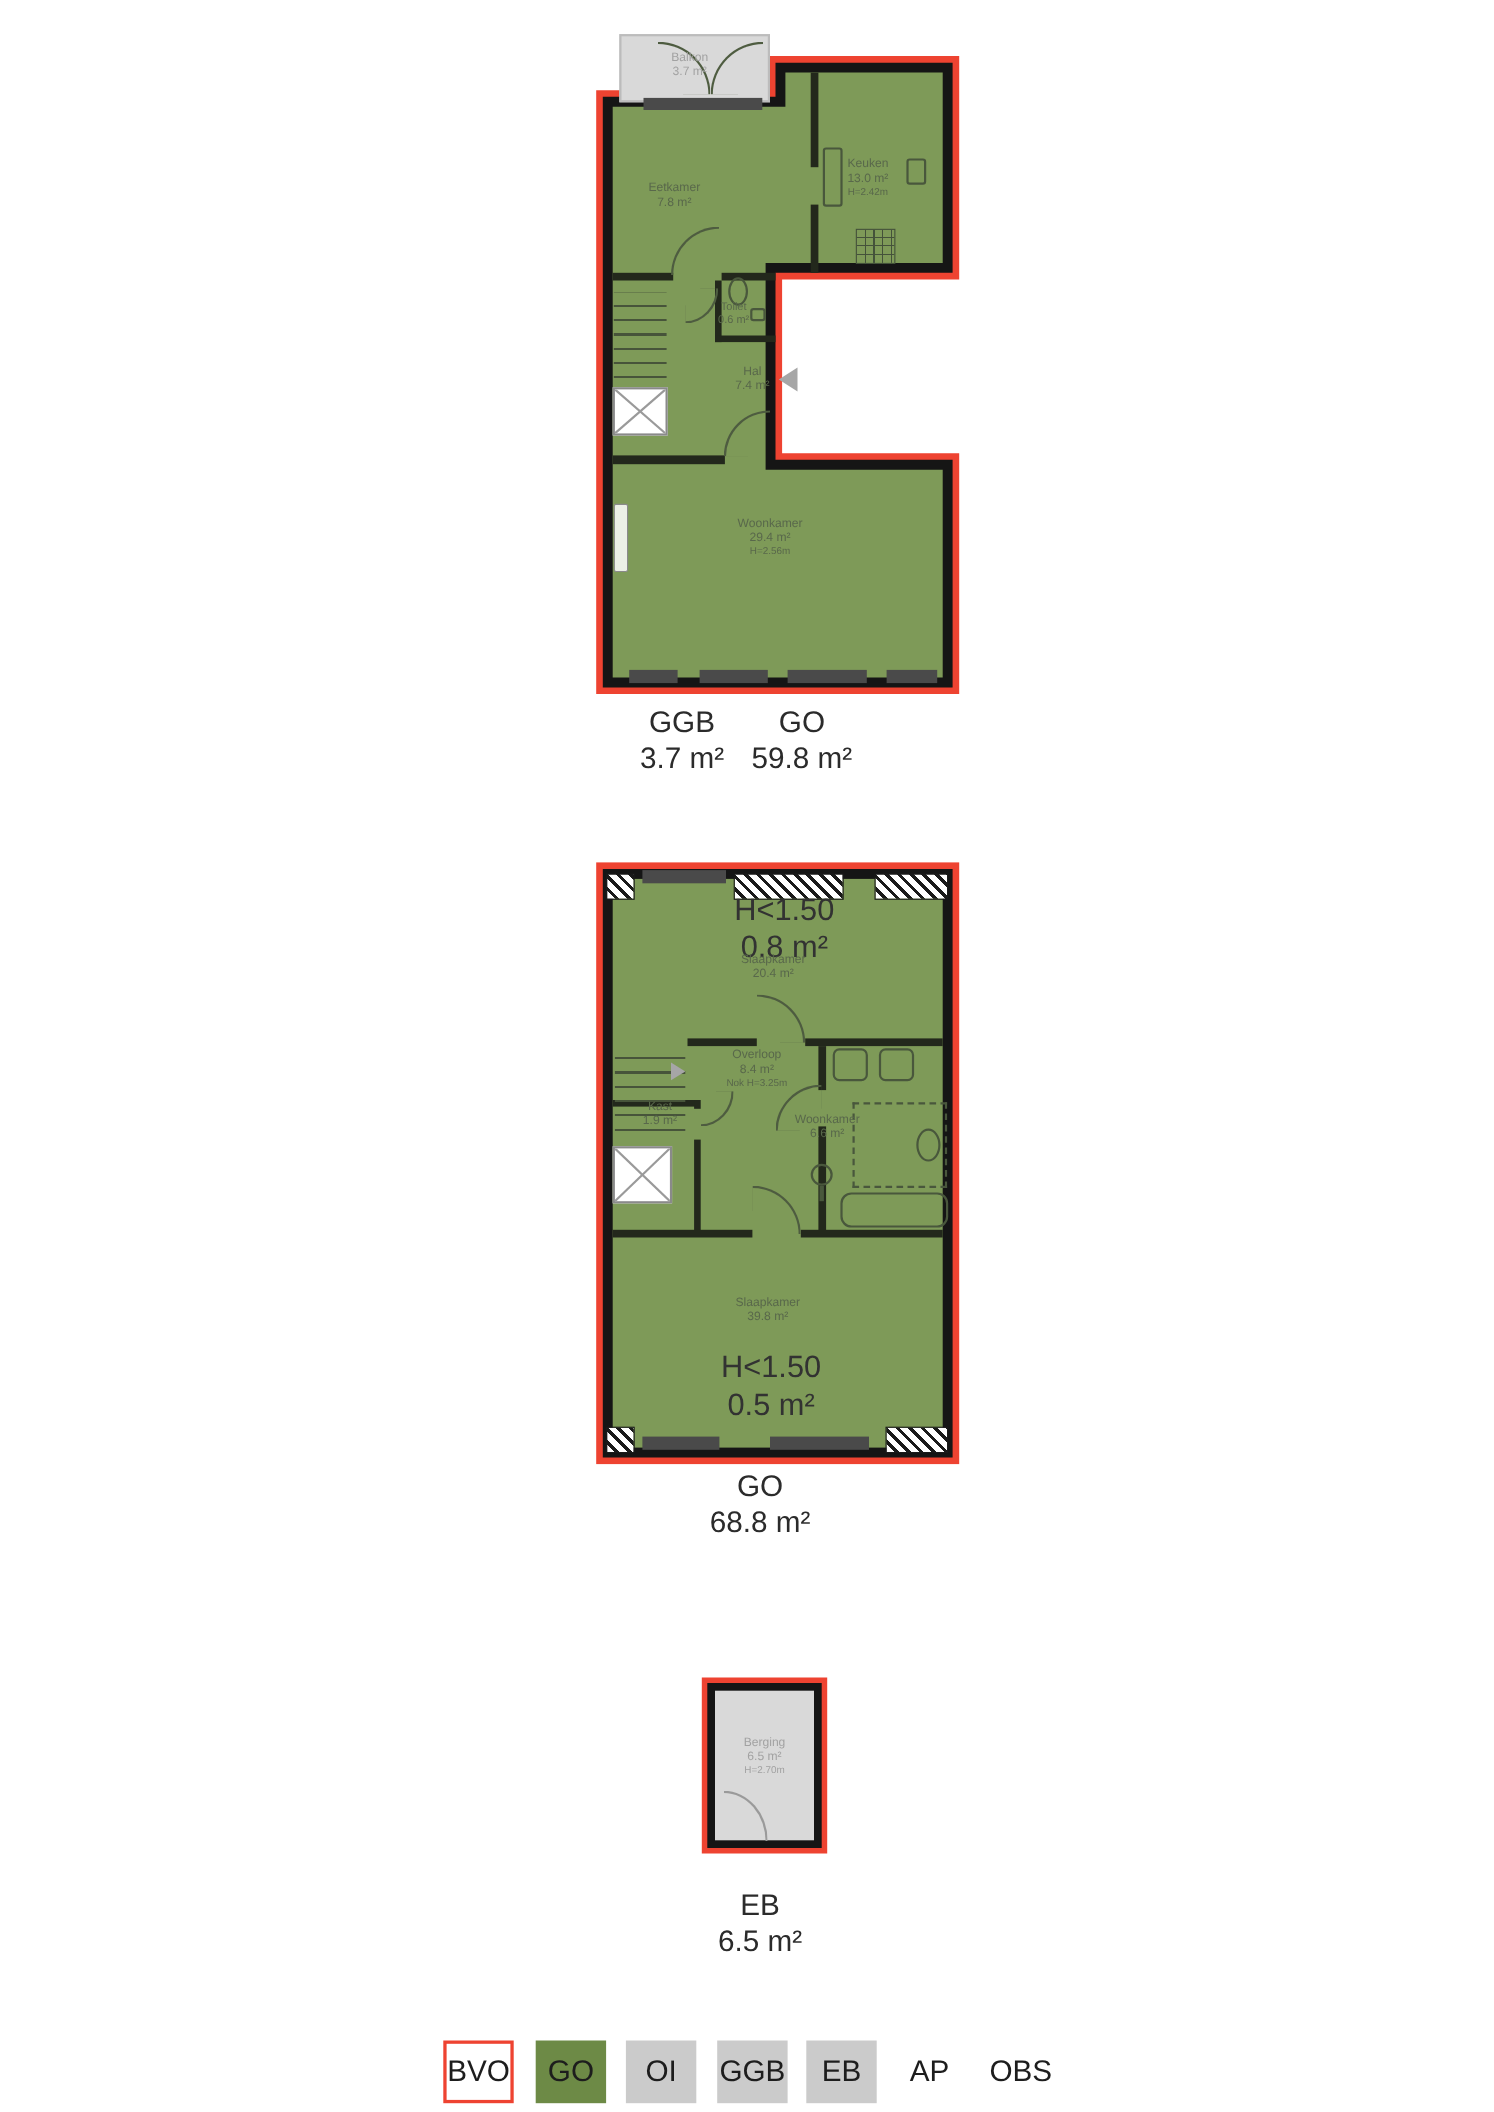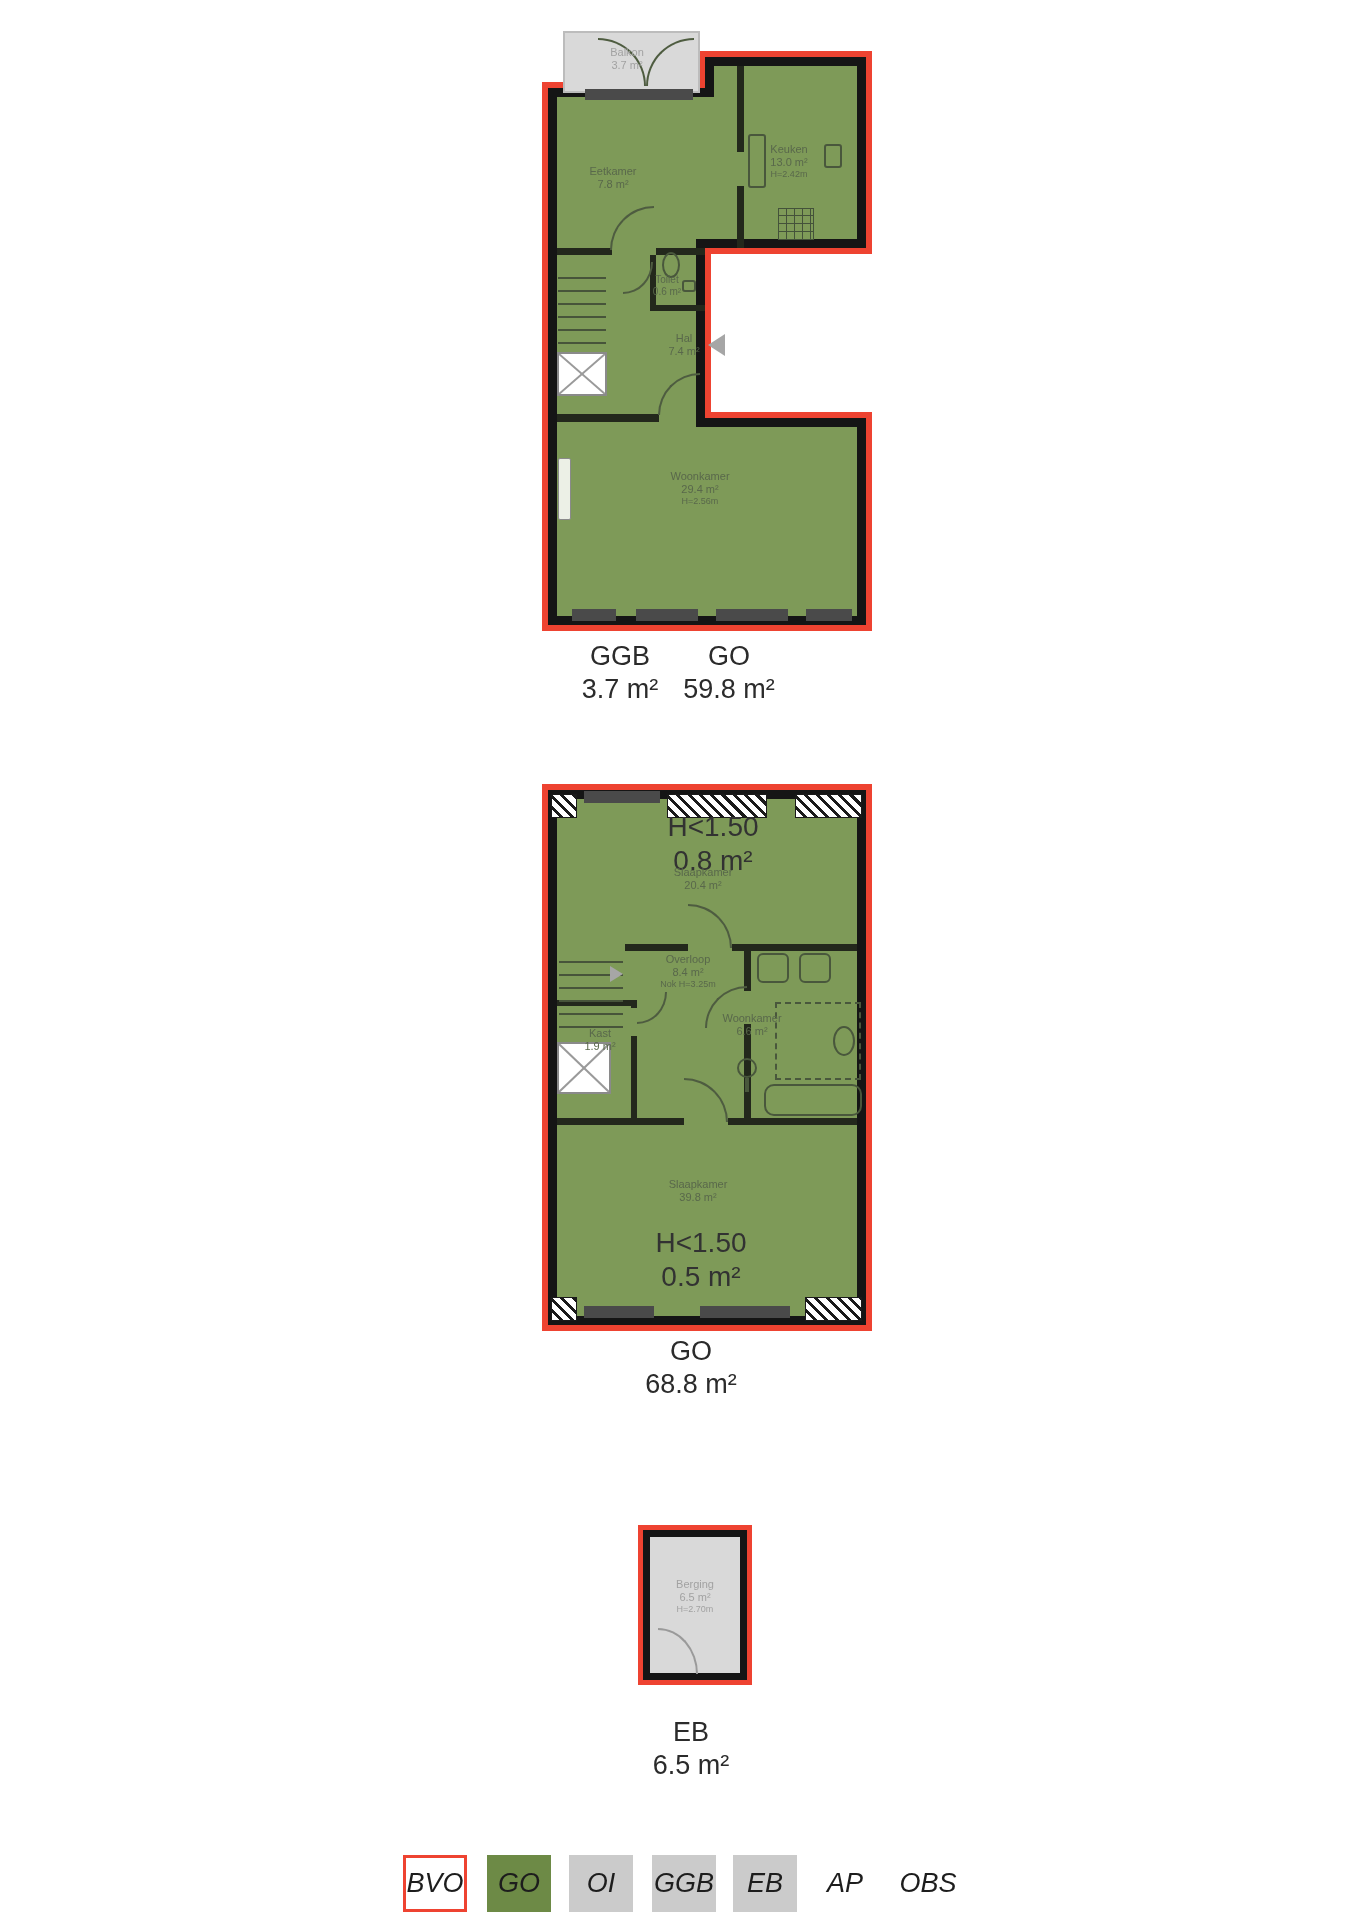--- a/index.html
+++ b/index.html
@@ -38,21 +38,21 @@
                     repeating-linear-gradient(90deg,transparent 0 7px,#44523a 7px 8px);}
   .radiator{position:absolute;background:rgba(255,255,255,.85);border:1px solid #8a8a8a;
             box-sizing:border-box;border-radius:2px;z-index:4;}
   .balkon{position:absolute;background:#d9d9d9;border:2px solid #bcbcbc;box-sizing:border-box;z-index:1;}
   .tri-l{position:absolute;width:0;height:0;border-top:11px solid transparent;border-bottom:11px solid transparent;
          border-right:17px solid #a6a6a6;z-index:6;}
   .tri-r{position:absolute;width:0;height:0;border-top:8px solid transparent;border-bottom:8px solid transparent;
          border-left:13px solid #a6a6a6;z-index:6;}
   
   .legend-item{position:absolute;top:1855px;width:64px;height:57px;display:flex;align-items:center;
-               justify-content:center;font-size:27px;color:#1d1d1d;box-sizing:border-box;z-index:6;font-style:italic;}
+               justify-content:center;font-size:27px;color:#1d1d1d;box-sizing:border-box;z-index:6;}
   .lg-bvo{background:#ffffff;border:3px solid #ee4331;}
   .lg-go{background:#6d8a46;}
   .lg-gray{background:#cbcbcb;}
   .lg-none{background:transparent;}
 </style>
 </head>
 <body>
 
 <div id="canvas">
 
@@ -195,21 +195,21 @@
   </div>
   <div class="rl" style="left:703px;top:866px">
     <div>Slaapkamer</div>
     <div>20.4 m²</div>
   </div>
   <div class="rl" style="left:688px;top:953px">
     <div>Overloop</div>
     <div>8.4 m²</div>
     <div class="h">Nok H=3.25m</div>
   </div>
-  <div class="rl" style="left:600px;top:1027px">
+  <div class="rl" style="left:600px;top:1000px">
     <div>Kast</div>
     <div>1.9 m²</div>
   </div>
   <div class="rl" style="left:752px;top:1012px">
     <div>Woonkamer</div>
     <div>6.6 m²</div>
   </div>
   <div class="rl" style="left:698px;top:1178px">
     <div>Slaapkamer</div>
     <div>39.8 m²</div>

